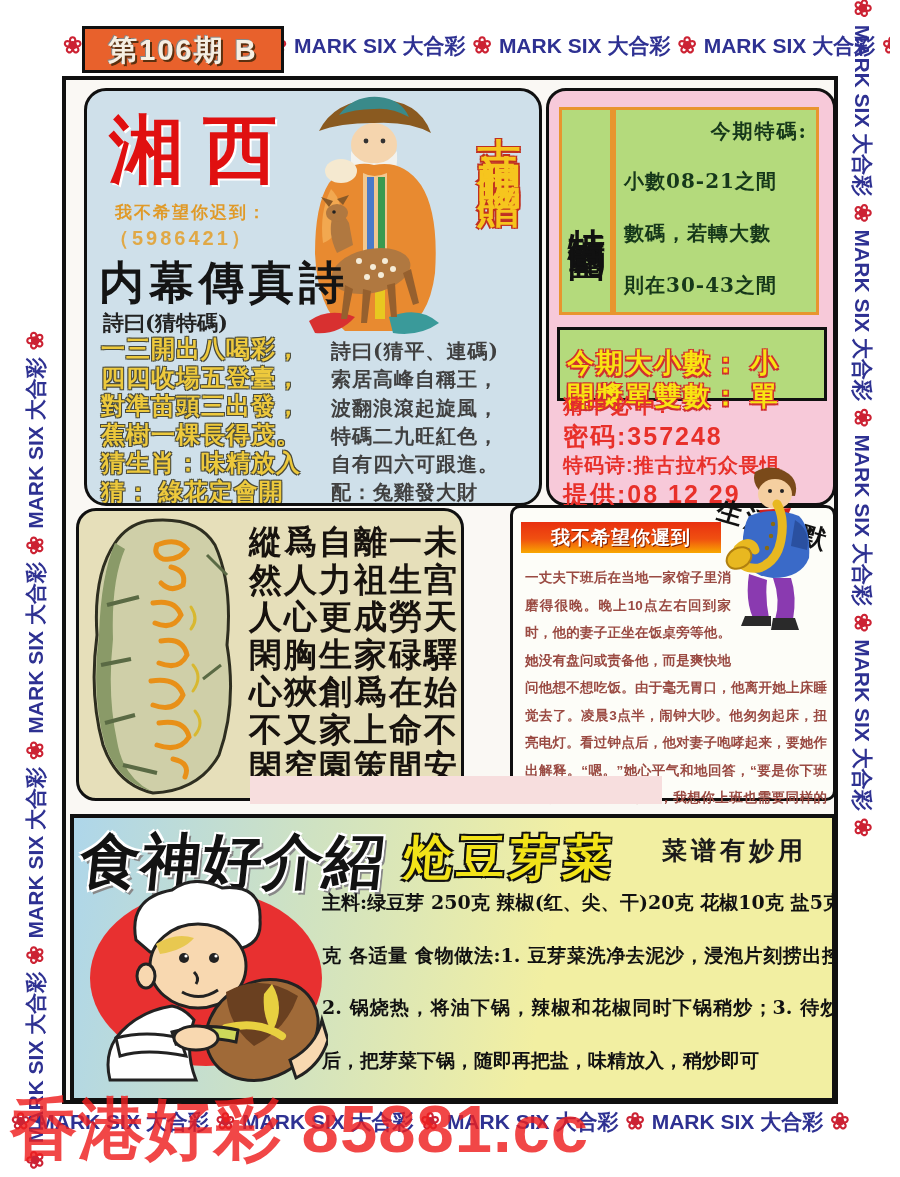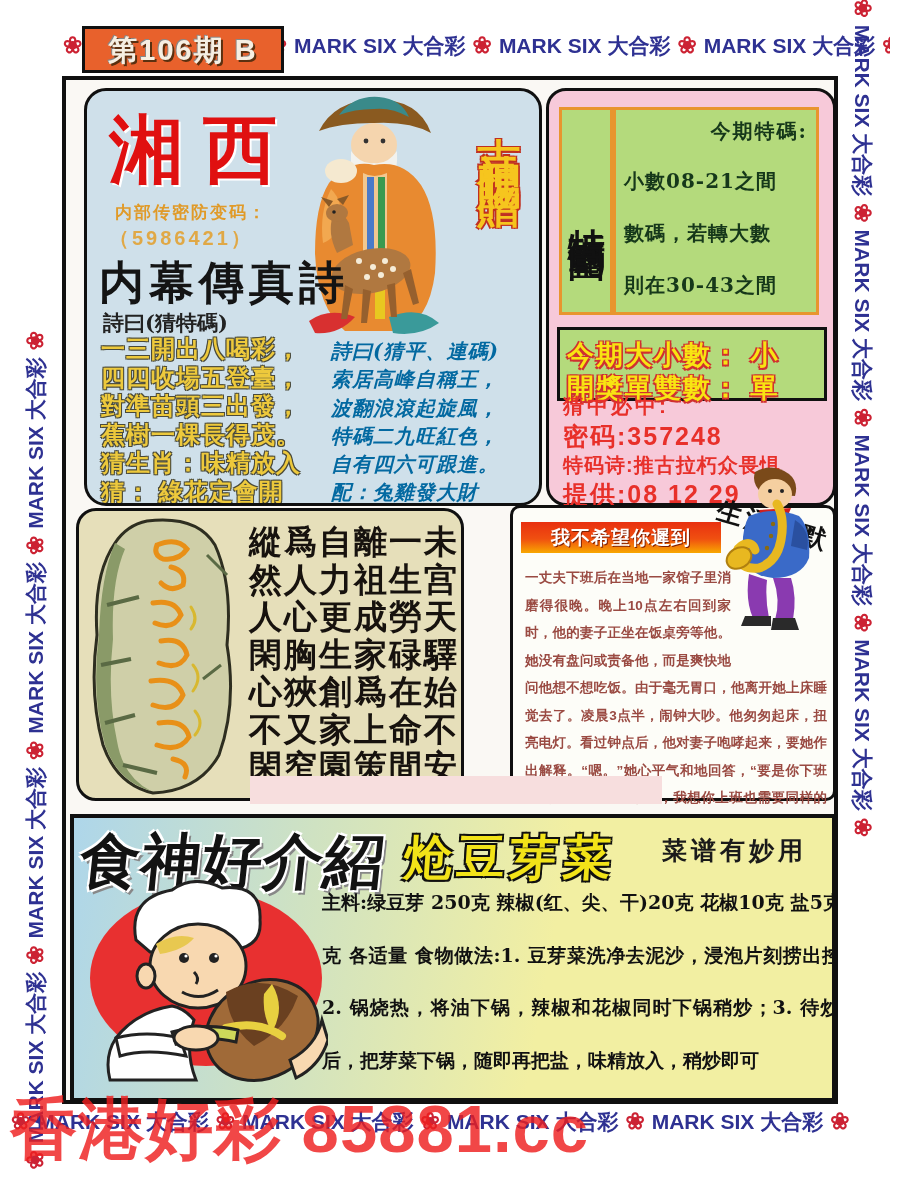--- a/index.html
+++ b/index.html
@@ -33,36 +33,36 @@
   .xx-subtitle { position:absolute; left:12px; top:162px; font-size:45px; font-weight:900; color:#141414;
     font-family:"DejaVu Serif", serif; letter-spacing:5px; }
   .xx-poemhead { position:absolute; left:16px; top:218px; font-size:21px; font-weight:bold; color:#222;
     font-family:"DejaVu Serif", serif; }
   .xx-poem { position:absolute; left:14px; top:244px; font-size:24px; font-weight:900; color:#edc93c;
     line-height:28.5px; letter-spacing:1px;
     text-shadow:1px 1px 0 #4a4a3a, -1px -1px 0 #4a4a3a, 1px -1px 0 #4a4a3a, -1px 1px 0 #4a4a3a; }
   .xx-gift { position:absolute; right:10px; top:12px; writing-mode:vertical-rl; font-size:43px; font-weight:900;
     color:#f6c51e; letter-spacing:16px;
     text-shadow:1.5px 1.5px 0 #c03020, -1.5px -1.5px 0 #c03020, 1.5px -1.5px 0 #c03020, -1.5px 1.5px 0 #c03020; }
-  .xx-bluepoem { position:absolute; left:244px; top:246px; font-size:20px; font-weight:bold; color:#0369a1;
-    font-family:"DejaVu Serif", serif; line-height:28.3px; letter-spacing:1px;font-style:italic; }
+  .xx-bluepoem { position:absolute; left:244px; top:246px; font-size:20px; font-weight:bold; color:#404040;
+    font-family:"DejaVu Serif", serif; line-height:28.3px; letter-spacing:1px; }
   .xx-god { position:absolute; left:192px; top:2px; width:190px; height:245px; }
   
   #panel-special { position:absolute; left:546px; top:88px; width:290px; height:418px;
     background:#f7c9d9; border:3px solid #101010; border-radius:20px; z-index:2; }
   .sp-rangelabel { position:absolute; left:10px; top:16px; width:54px; height:208px;
     background:#b4da7c; border:3px solid #e8952e; writing-mode:vertical-rl; text-align:center;
     font-size:37px; font-weight:900; color:#111; letter-spacing:6px; line-height:48px; }
   .sp-rangebox { position:absolute; left:64px; top:16px; width:206px; height:208px;
     background:#b4da7c; border:3px solid #e8952e; padding:8px 8px; color:#16381a;
     font-family:"DejaVu Serif", serif; }
   .sp-rangebox .r0 { text-align:right; font-size:20px; font-weight:bold; margin-bottom:10px; letter-spacing:2px; }
   .sp-rangebox .rl { font-size:20px; font-weight:bold; line-height:52px; letter-spacing:1px; white-space:nowrap; }
   .sp-sizebox { position:absolute; left:8px; top:236px; width:270px; height:74px;
-    background:#b4da7c; border:3px solid #101010; padding:9px 7px; }
+    background:#b4da7c; border:3px solid #101010; padding:17px 7px; }
   .sp-sizebox div { font-size:27px; font-weight:900; color:#f8e412; line-height:33px; letter-spacing:2px; white-space:nowrap;
     text-shadow:1.5px 1.5px 0 #d03030, -1.5px -1.5px 0 #d03030, 1.5px -1.5px 0 #d03030, -1.5px 1.5px 0 #d03030; }
   .sp-hints { position:absolute; left:14px; top:300px; color:#e8302a; font-weight:900; }
   .sp-hints .h0 { font-size:21px; line-height:30px; letter-spacing:3px; }
   .sp-hints .h1 { font-size:25px; line-height:30px; letter-spacing:2px; }
   .sp-hints .h2 { font-size:20px; line-height:29px; letter-spacing:1px; }
   .sp-hints .h3 { font-size:25px; line-height:29px; letter-spacing:2px; }
   
   #panel-stone { position:absolute; left:76px; top:508px; width:388px; height:293px;
     background:#e6dfba; border:3px solid #101010; border-radius:20px; z-index:2; overflow:hidden; }
@@ -120,21 +120,21 @@
   </div>
   <div class="strip strip-right">
     <span class="bf">❀</span><span class="bt">MARK SIX 大合彩</span><span class="bf">❀</span><span class="bt">MARK SIX 大合彩</span><span class="bf">❀</span><span class="bt">MARK SIX 大合彩</span><span class="bf">❀</span><span class="bt">MARK SIX 大合彩</span><span class="bf">❀</span>
   </div>
 
   <div id="frame"></div>
   <div id="badge">第106期 B</div>
 
   <div id="panel-xiangxi">
     <div class="xx-title">湘西</div>
-    <div class="xx-antifake">内部传密防变码：</div>
+    <div class="xx-antifake">我不希望你迟到：</div>
     <div class="xx-code">（5986421）</div>
 
     <svg class="xx-god" viewBox="0 0 190 245">
       <path d="M40 38 Q55 8 95 6 Q140 6 152 40 Q130 28 95 30 Q60 30 40 38 Z" fill="#8a5a20"></path>
       <path d="M60 22 Q75 2 100 4 Q122 6 130 24 Q112 14 95 16 Q75 16 60 22 Z" fill="#3a8a8a"></path>
       <ellipse cx="95" cy="52" rx="23" ry="22" fill="#f5d5ae"></ellipse>
       <circle cx="87" cy="48" r="2.4" fill="#333"></circle>
         <circle cx="104" cy="48" r="2.4" fill="#333"></circle>
       <path d="M72 58 Q70 96 95 100 Q120 96 118 58 Q108 72 95 70 Q82 72 72 58 Z" fill="#f2f2ee"></path>
       <path d="M50 90 Q70 66 95 72 Q124 66 142 92 Q160 120 156 180 Q150 228 120 238 L66 238 Q38 214 36 160 Q36 112 50 90 Z" fill="#e88a30"></path>

